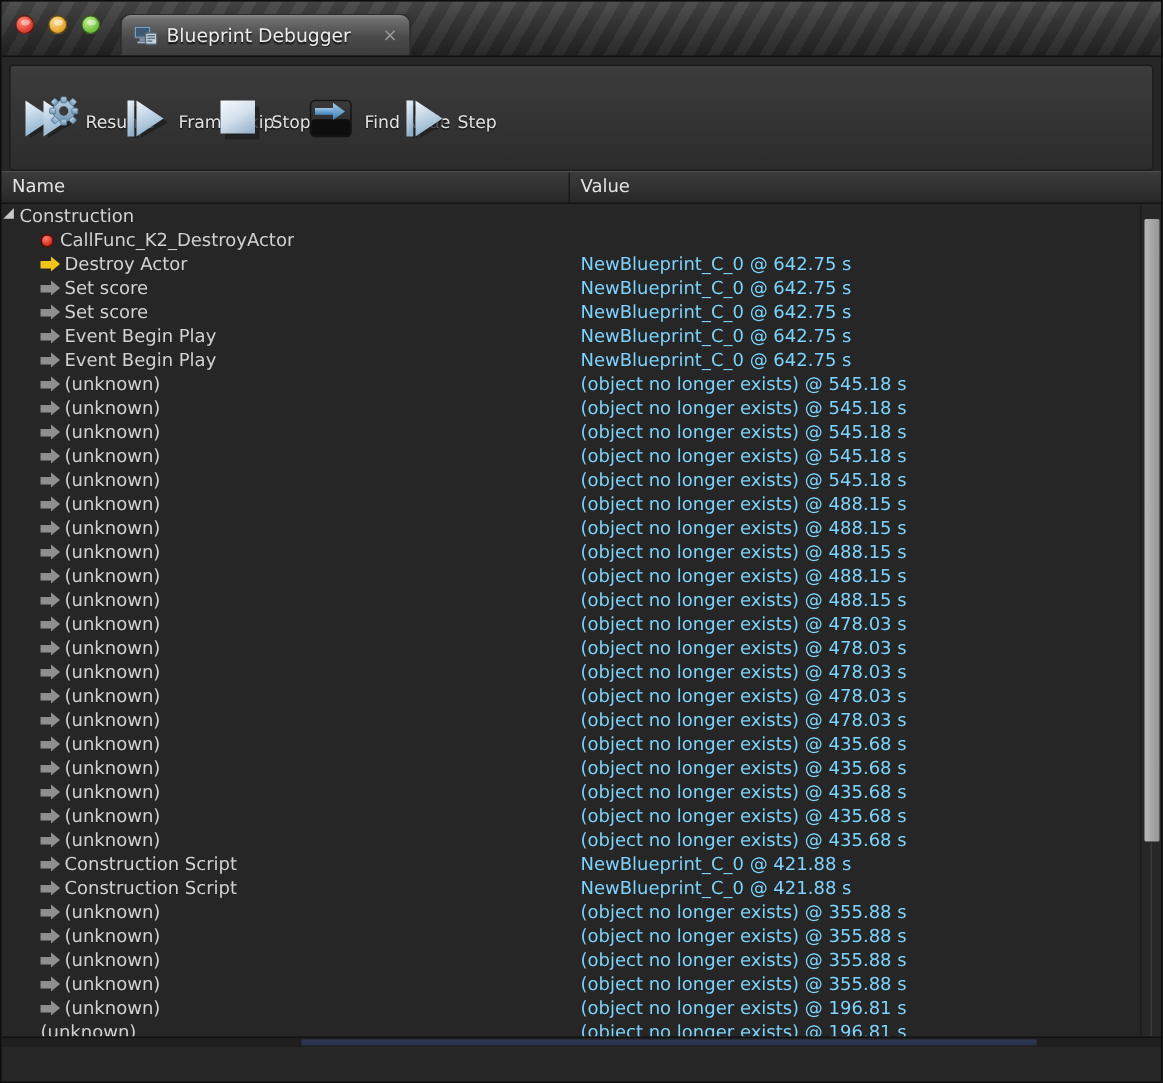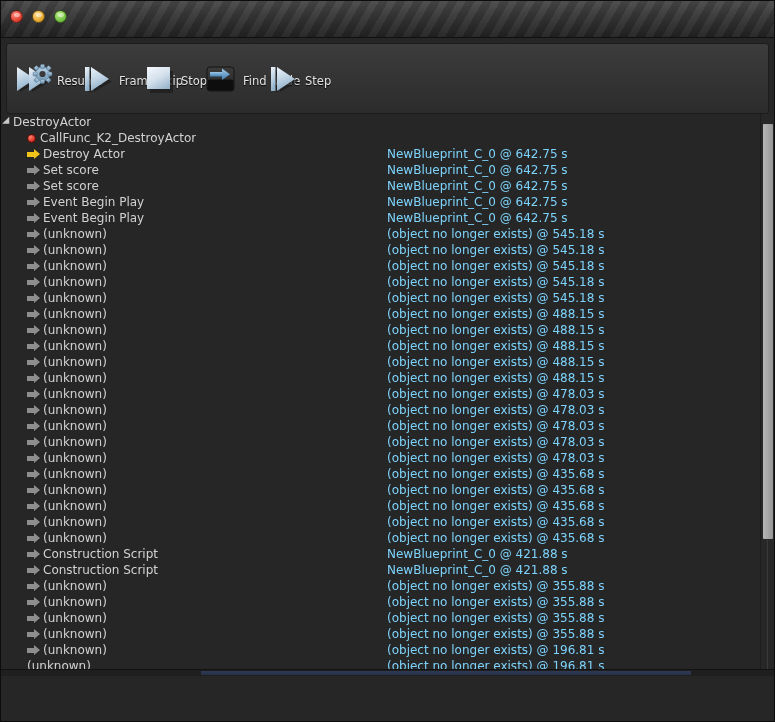--- a/index.html
+++ b/index.html
@@ -314,20 +314,36 @@
 
 <div class="window">
 
   <div class="titlebar">
     <div class="traffic">
       <div class="light close"></div>
       <div class="light min"></div>
       <div class="light max"></div>
     </div>
 
+    <div class="tab">
+      <span class="tab-icon">
+        <svg width="16" height="15" viewBox="0 0 16 15">
+          <rect x="0.5" y="1.5" width="11" height="8" rx="1" fill="#9fb6cc" stroke="#4d6070"></rect>
+          <rect x="1.5" y="2.5" width="9" height="6" fill="#3f5a73"></rect>
+          <rect x="4" y="9.5" width="4" height="2" fill="#7f94a6"></rect>
+          <rect x="2.5" y="11.5" width="7" height="1.5" rx="0.6" fill="#9fb6cc" stroke="#4d6070" stroke-width="0.4"></rect>
+          <rect x="8" y="6" width="7.5" height="7.5" rx="1" fill="#c8d6e2" stroke="#5b6b78"></rect>
+          <rect x="9.2" y="7.3" width="5.2" height="1" fill="#5e7082"></rect>
+          <rect x="9.2" y="9.1" width="5.2" height="1" fill="#5e7082"></rect>
+          <rect x="9.2" y="10.9" width="3.4" height="1" fill="#5e7082"></rect>
+        </svg>
+      </span>
+      <span class="tab-label">Blueprint Debugger</span>
+      <span class="tab-close">×</span>
+    </div>
   </div>
 
   <div class="toolbar">
 
     <div class="tbtn">
       <span class="glyph">
         <svg width="44" height="38" viewBox="0 0 44 38">
           <defs>
             <linearGradient id="gPlay" x1="0" y1="0" x2="0.3" y2="1">
               <stop offset="0%" stop-color="#eef4fa"></stop>
@@ -440,27 +456,31 @@
           </g>
           <rect x="10" y="5" width="4.5" height="24" fill="url(#gStep)"></rect>
           <polygon points="16,5 34,17 16,29" fill="url(#gStep)"></polygon>
         </svg>
       </span>
       <span class="cap">Step</span>
     </div>
   </div>
 
 
+  <div class="colheader">
+    <div class="ch name">Name</div>
+    <div class="ch value">Value</div>
+  </div>
 
   <div class="treewrap">
     <div class="tree" id="tree-root">
         <div class="row">
           <div class="cell-name ind0">
             <span class="tri"></span>
-            <span class="rowlabel">DestroyActor</span>
+            <span class="rowlabel">Construction</span>
           </div>
           <div class="cell-value"></div>
         </div>
         <div class="row">
           <div class="cell-name ind1">
             <span class="bp-dot"></span>
             <span class="rowlabel">CallFunc_K2_DestroyActor</span>
           </div>
           <div class="cell-value"></div>
         </div>

